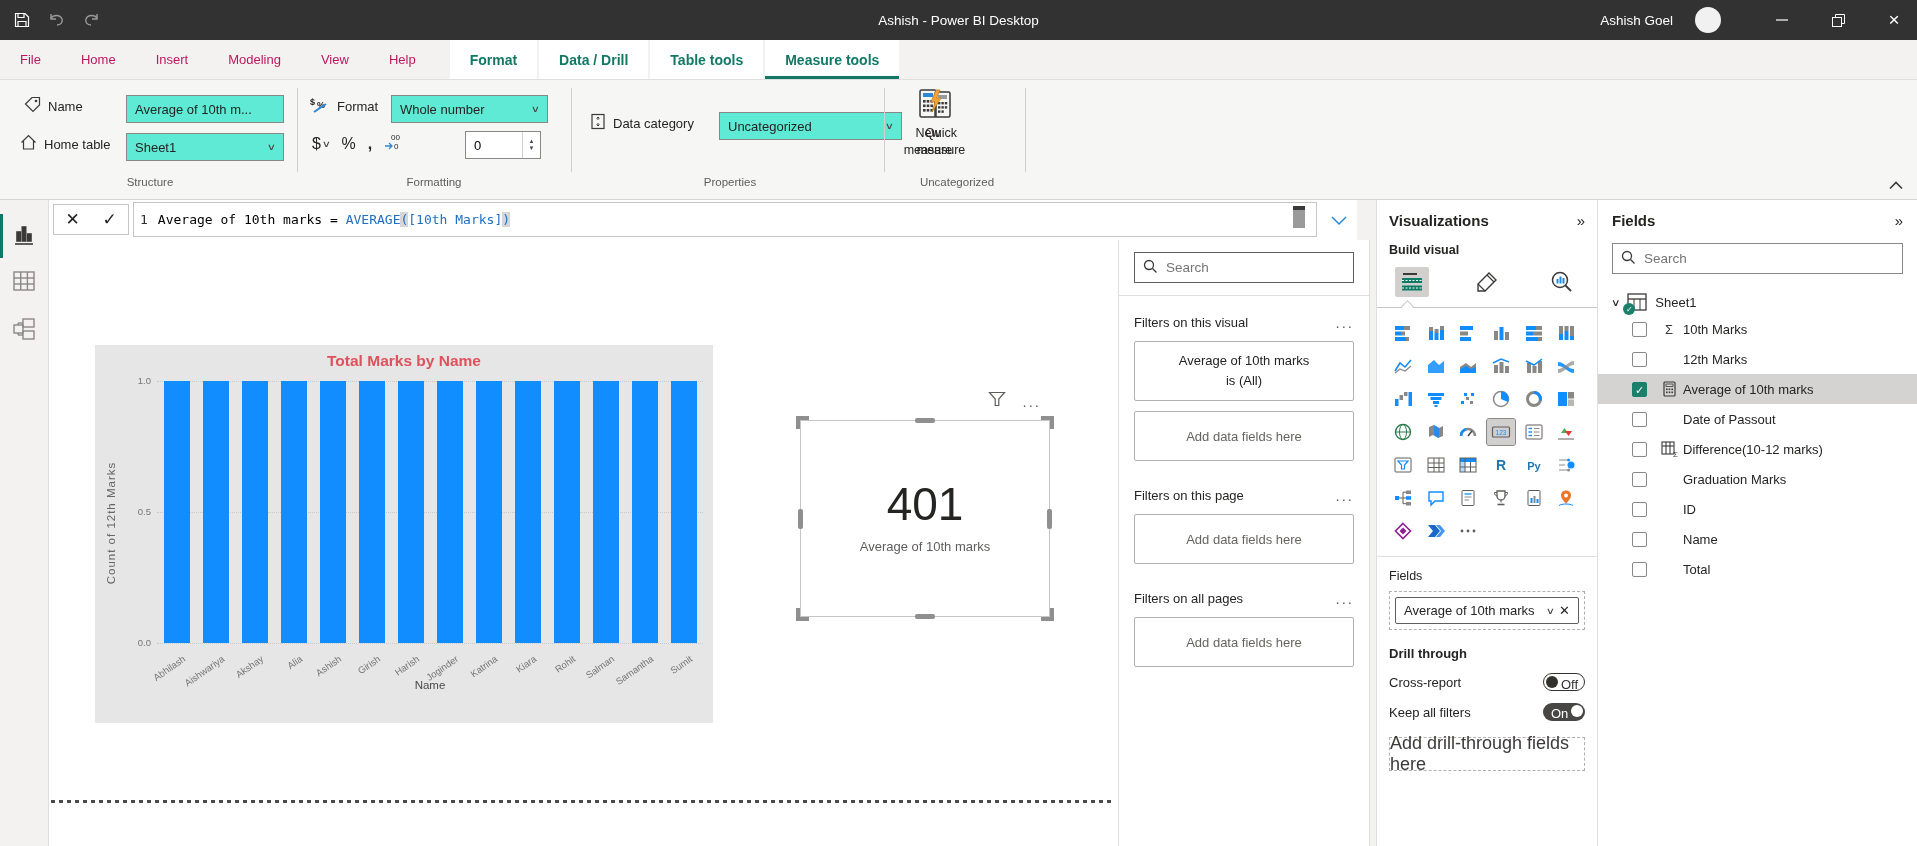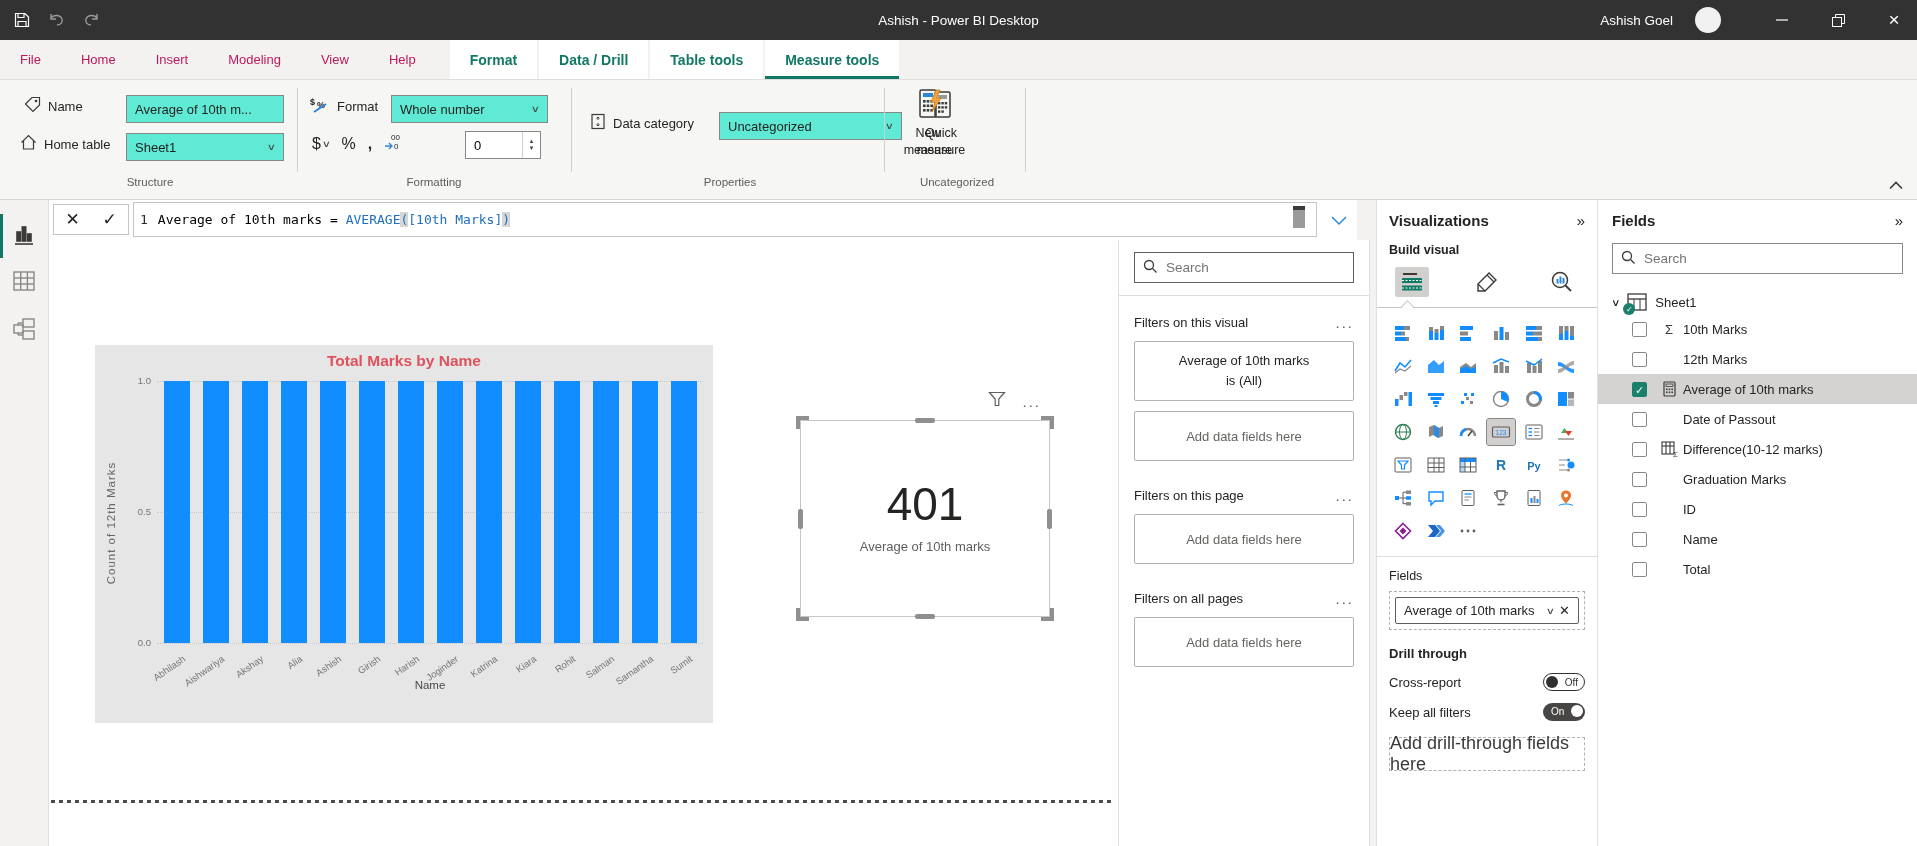--- a/index.html
+++ b/index.html
@@ -113,21 +113,21 @@
   .viz-cell { width:28px; height:26px; display:flex; align-items:center; justify-content:center; border-radius:2px; }
   .viz-cell.sel { background:#d2d0ce; outline:1px solid #8a8886; }
   .viz-divider { height:1px; background:#e1dfdd; margin:12px -12px; }
   .fields-well-label { font-size:12.5px; color:#252423; margin:4px 0 8px; }
   .well { border:1px dashed #b3b0ad; padding:5px; }
   .pill { border:1px solid #605e5c; border-radius:2px; height:27px; display:flex; align-items:center; padding:0 8px; gap:6px; font-size:13px; background:#fff; }
   .pill .grow { flex:1; white-space:nowrap; overflow:hidden; }
   .pill .x { font-size:13px; color:#252423; }
   .drill-label { font-weight:700; margin:16px 0 4px; }
   .toggle-row { display:flex; justify-content:space-between; align-items:center; margin-top:12px; }
-  .tog { width:42px; height:18px; border-radius:9px; position:relative; font-size:10px; }
+  .tog { width:42px; height:18px; border-radius:9px; position:relative; font-size:13px; }
   .tog.off { border:1px solid #323130; background:#fff; color:#323130; }
   .tog.off .knob { position:absolute; left:2px; top:2px; width:12px; height:12px; border-radius:50%; background:#323130; }
   .tog.off .lab { position:absolute; right:6px; top:3px; }
   .tog.on { background:#484644; color:#fff; }
   .tog.on .knob { position:absolute; right:2px; top:2px; width:12px; height:12px; border-radius:50%; background:#fff; }
   .tog.on .lab { position:absolute; left:8px; top:3px; }
   .drill-add { border:1px dashed #b3b0ad; margin-top:16px; height:34px; display:flex; align-items:center; justify-content:center; color:#3b3a39; font-size:18px; }
 
   
   .fieldspane { position:absolute; left:1597px; top:200px; width:320px; height:646px; background:#fff; border-left:1px solid #e1dfdd; padding:12px 14px; font-size:13px; color:#252423; }

